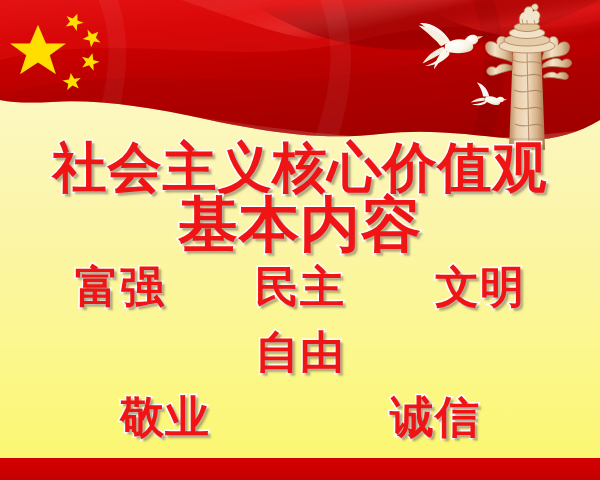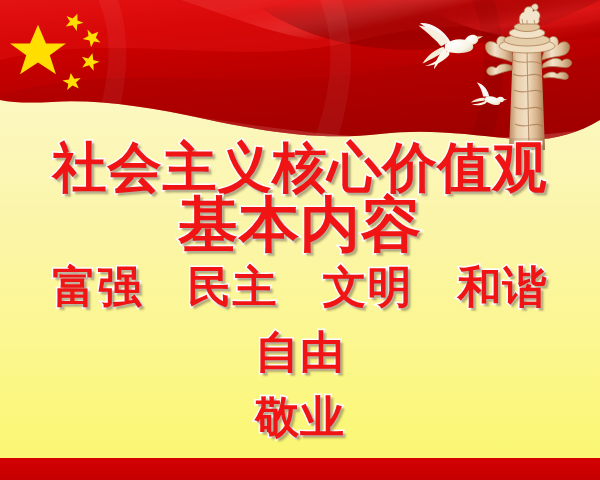--- a/index.html
+++ b/index.html
@@ -299,28 +299,28 @@
   <div class="text-layer">
 
     <div id="title-line-1" class="cn-text">社会主义核心价值观</div>
 
     <div id="title-line-2" class="cn-text">基本内容</div>
 
     <div class="values-row" id="values-row-0">
       <span class="cn-text value-word">富强</span>
       <span class="cn-text value-word">民主</span>
       <span class="cn-text value-word">文明</span>
-      <span class="cn-text value-word">和谐</span>
     </div>
 
     <div class="values-row" id="values-row-1">
       <span class="cn-text value-word">自由</span>
     </div>
 
     <div class="values-row" id="values-row-2">
       <span class="cn-text value-word">敬业</span>
+      <span class="cn-text value-word">诚信</span>
     </div>
 
   </div>
 
   <div id="bottom-bar"></div>
 
 </div>
 
 </body></html>

